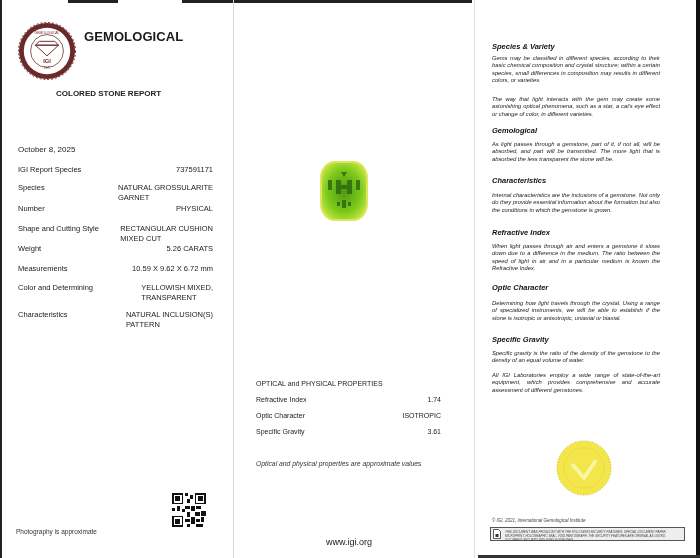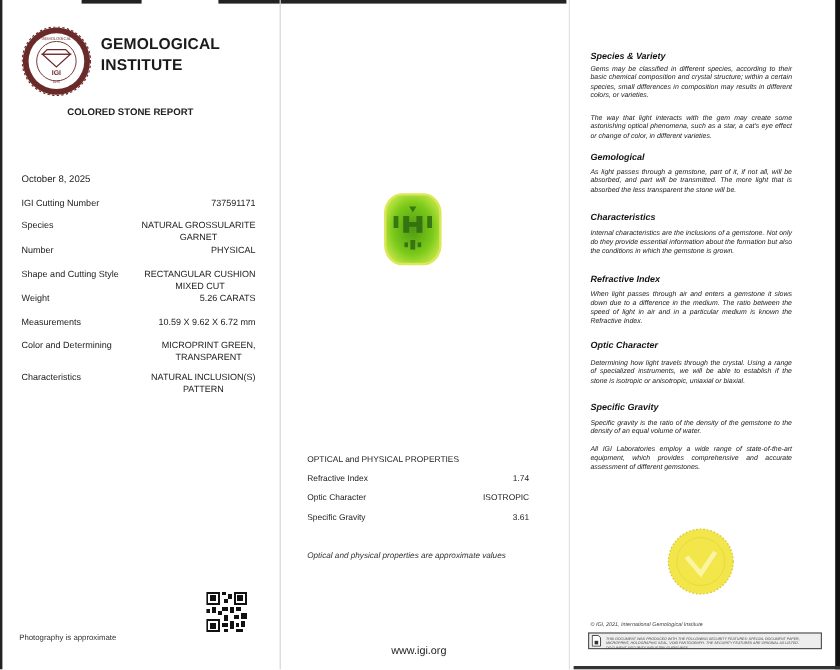--- a/index.html
+++ b/index.html
@@ -13,21 +13,21 @@
     .leftedge { position:absolute; left:0; top:0; width:2px; height:558px; background:#222; }
     .botbar { position:absolute; bottom:0; left:478px; width:222px; height:3px; background:#333; }
 
     
     .logo { position:absolute; left:18px; top:22px; width:58px; height:58px; }
     .org { position:absolute; left:84px; top:28px; font-weight:bold; font-size:13px; line-height:17px; letter-spacing:0.1px; color:#1a1a1a; }
     .report-title { position:absolute; left:17px; top:89px; font-weight:bold; font-size:8px; color:#222;margin-left:39px; }
     .date { position:absolute; left:18px; top:145px; font-size:8px; color:#222; }
     .row { position:absolute; left:18px; width:195px; font-size:7.5px; color:#222; }
     .row .lbl { position:absolute; left:0; top:0; }
-    .row .val { position:absolute; right:0; top:0; text-align:center; line-height:10px; }
+    .row .val { position:absolute; right:0; top:0; text-align:left; line-height:10px; }
     .photo-note { position:absolute; left:16px; top:528px; font-size:6.5px; color:#333; }
     .qr { position:absolute; left:172px; top:493px; width:34px; height:34px; }
 
     
     .gem { position:absolute; left:85px; top:160px; width:50px; height:62px; }
     .opt-title { position:absolute; left:22px; top:380px; font-size:7px; color:#222; }
     .opt-row { position:absolute; left:22px; width:185px; font-size:7px; color:#222; }
     .opt-row .val { position:absolute; right:0; top:0; }
     .opt-note { position:absolute; left:22px; top:460px; font-size:6.8px; font-style:italic; color:#333; }
     .url { position:absolute; left:92px; top:537px; font-size:9px; color:#222; }
@@ -60,27 +60,26 @@
     <circle cx="30" cy="30" r="24" fill="#fff"></circle>
     <circle cx="30" cy="30" r="17" fill="none" stroke="#6b2a2a" stroke-width="0.8"></circle>
     <text x="30" y="12" font-size="3.5" text-anchor="middle" fill="#6b2a2a" font-family="Liberation Sans, sans-serif">GEMOLOGICAL</text>
     <polygon points="18,24 42,24 38,20 22,20" fill="none" stroke="#6b2a2a" stroke-width="1"></polygon>
     <polygon points="18,24 42,24 30,35" fill="none" stroke="#6b2a2a" stroke-width="1"></polygon>
     <text x="30" y="42" font-size="6" font-weight="bold" text-anchor="middle" fill="#6b2a2a" font-family="Liberation Sans, sans-serif">IGI</text>
     <text x="30" y="49" font-size="3" text-anchor="middle" fill="#6b2a2a" font-family="Liberation Sans, sans-serif">1975</text>
   </svg>
   <div class="org">
     <div>GEMOLOGICAL</div>
-    <div>INSTITUTE</div>
   </div>
   <div class="report-title">COLORED STONE REPORT</div>
   <div class="date">October 8, 2025</div>
 
   <div class="row" style="top:165px;">
-    <span class="lbl">IGI Cutting Number</span>
+    <span class="lbl">IGI Report Species</span>
     <span class="val">737591171</span>
   </div>
   <div class="row" style="top:183px;">
     <span class="lbl">Species</span>
     <span class="val"><span>NATURAL GROSSULARITE</span><br><span>GARNET</span></span>
   </div>
   <div class="row" style="top:204px;">
     <span class="lbl">Number</span>
     <span class="val">PHYSICAL</span>
   </div>
@@ -91,21 +90,21 @@
   <div class="row" style="top:244px;">
     <span class="lbl">Weight</span>
     <span class="val">5.26 CARATS</span>
   </div>
   <div class="row" style="top:264px;">
     <span class="lbl">Measurements</span>
     <span class="val">10.59 X 9.62 X 6.72 mm</span>
   </div>
   <div class="row" style="top:283px;">
     <span class="lbl">Color and Determining</span>
-    <span class="val"><span>MICROPRINT GREEN,</span><br><span>TRANSPARENT</span></span>
+    <span class="val"><span>YELLOWISH MIXED,</span><br><span>TRANSPARENT</span></span>
   </div>
   <div class="row" style="top:310px;">
     <span class="lbl">Characteristics</span>
     <span class="val"><span>NATURAL INCLUSION(S)</span><br><span>PATTERN</span></span>
   </div>
 
   <svg class="qr" viewBox="0 0 21 21" shape-rendering="crispEdges">
     <rect width="21" height="21" fill="#fff"></rect>
     <g fill="#111">
       <rect x="0" y="0" width="7" height="7"></rect>

